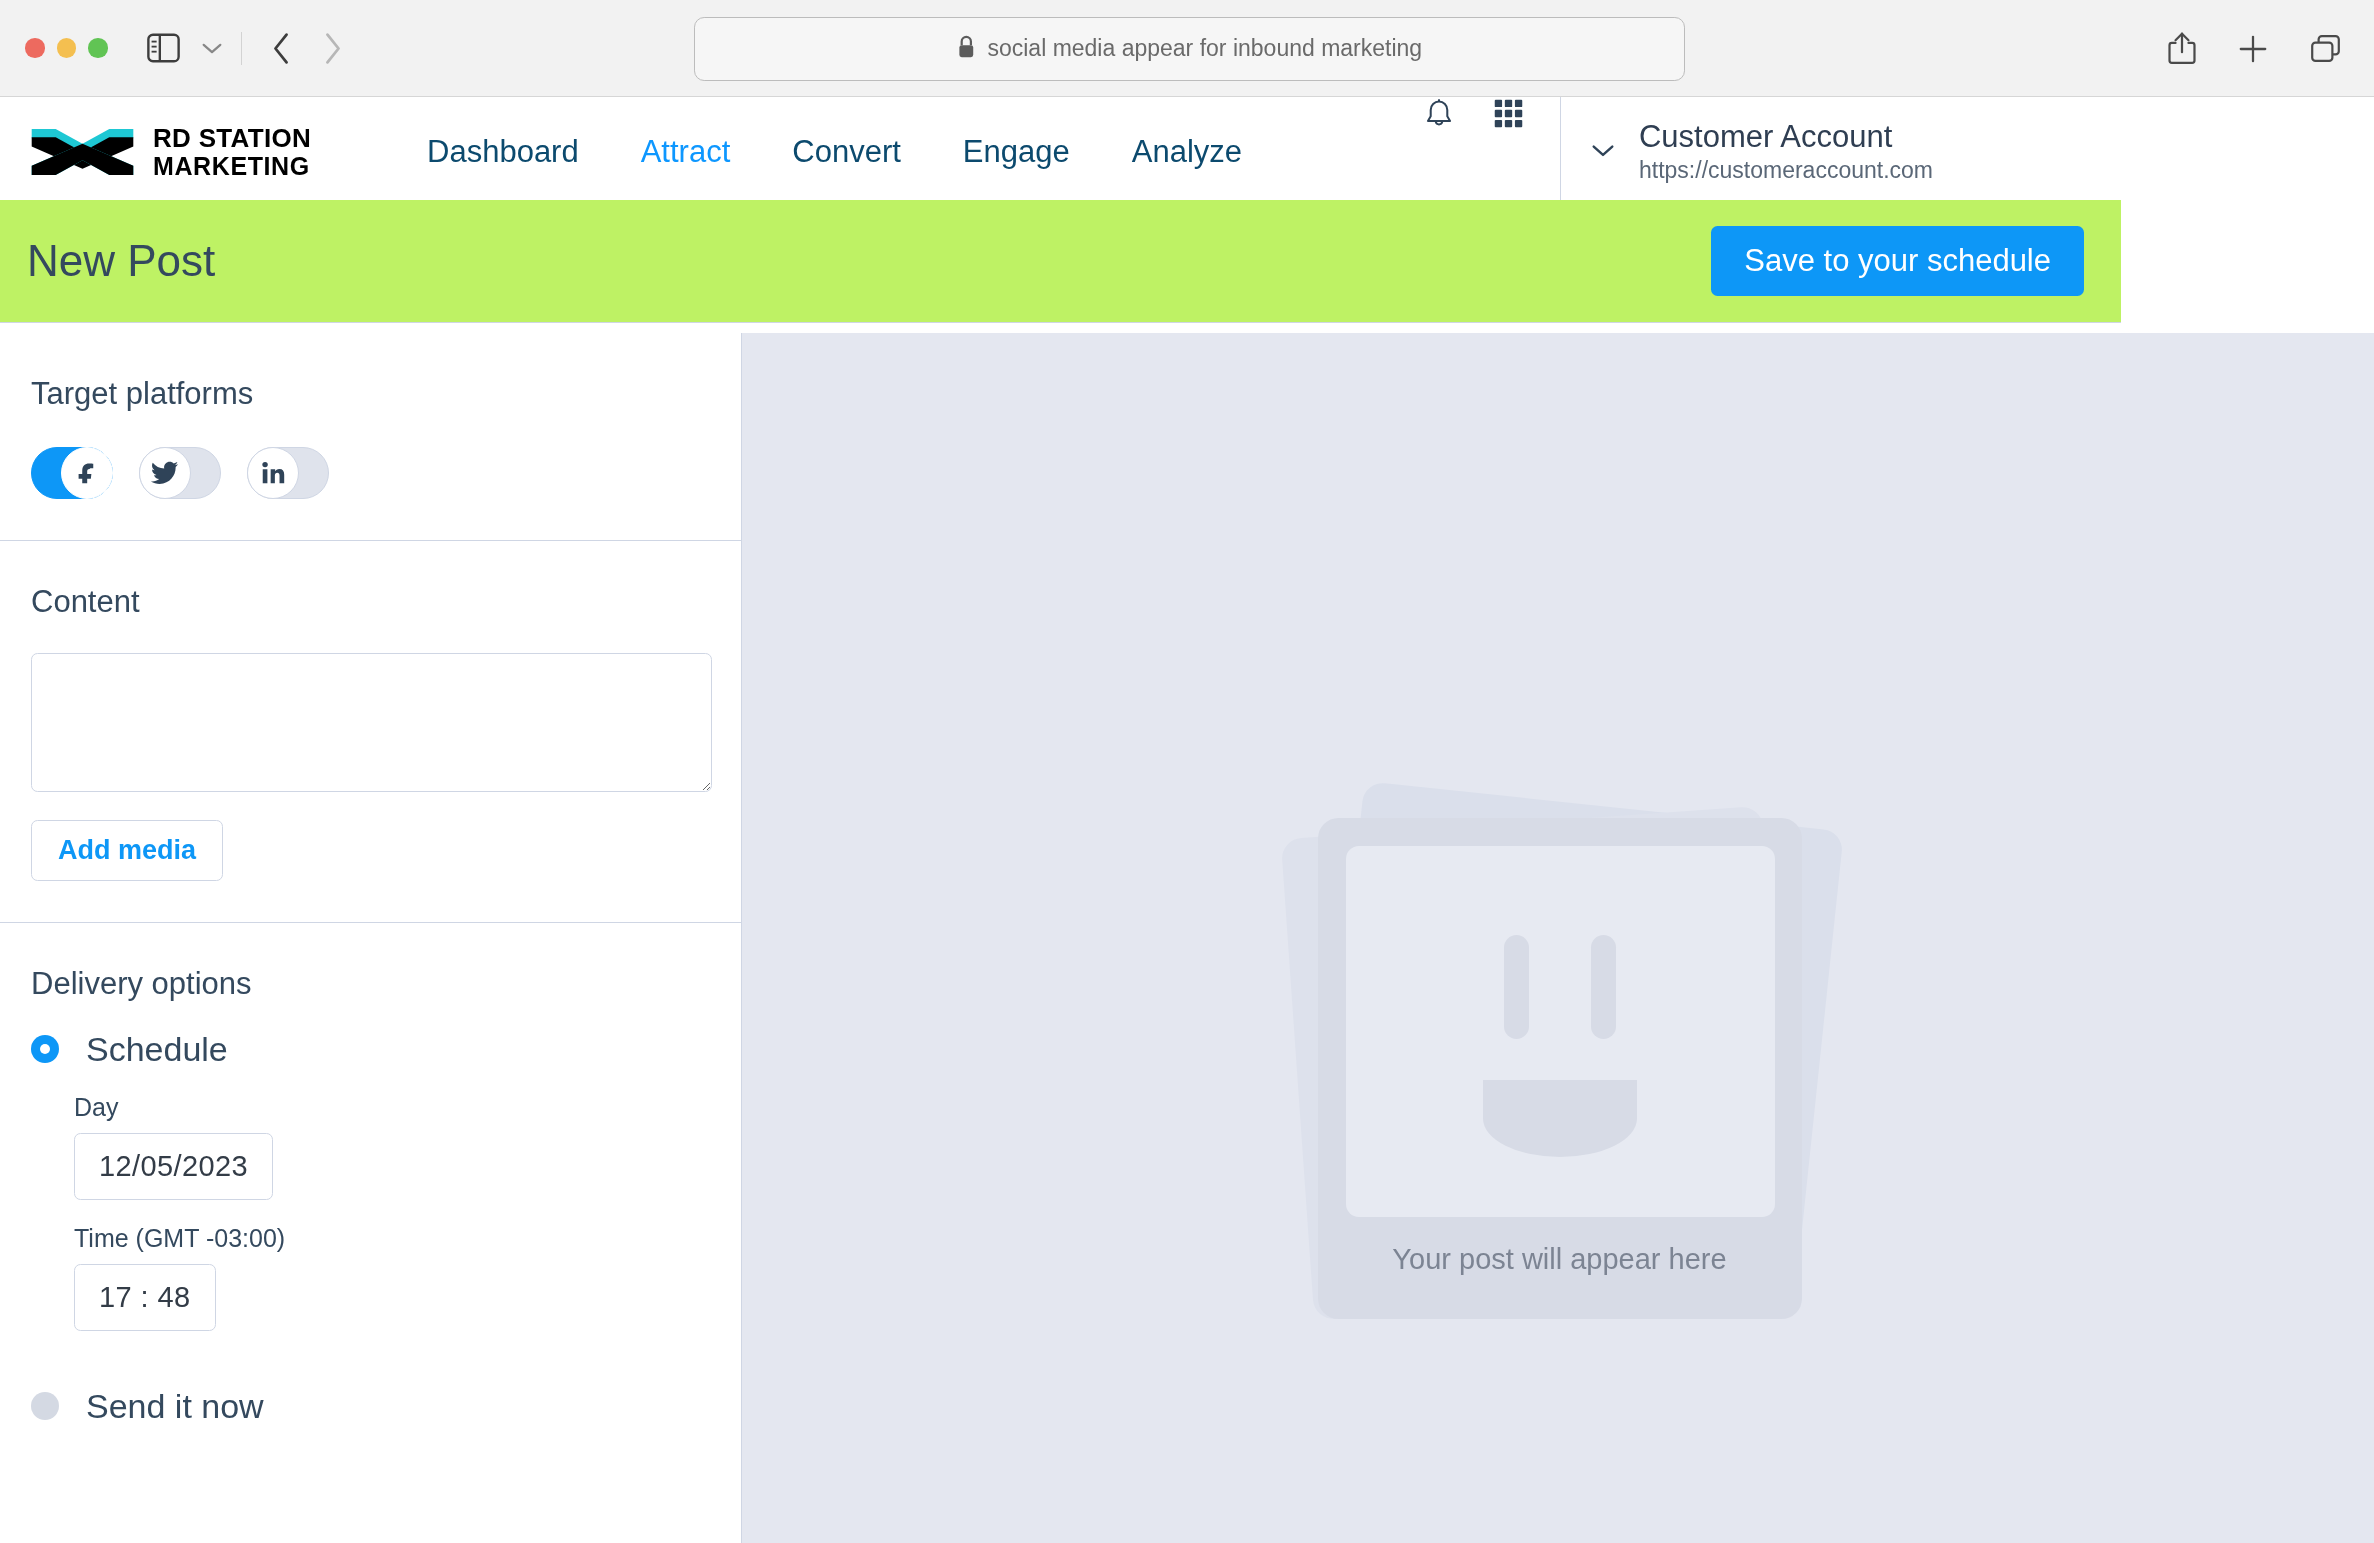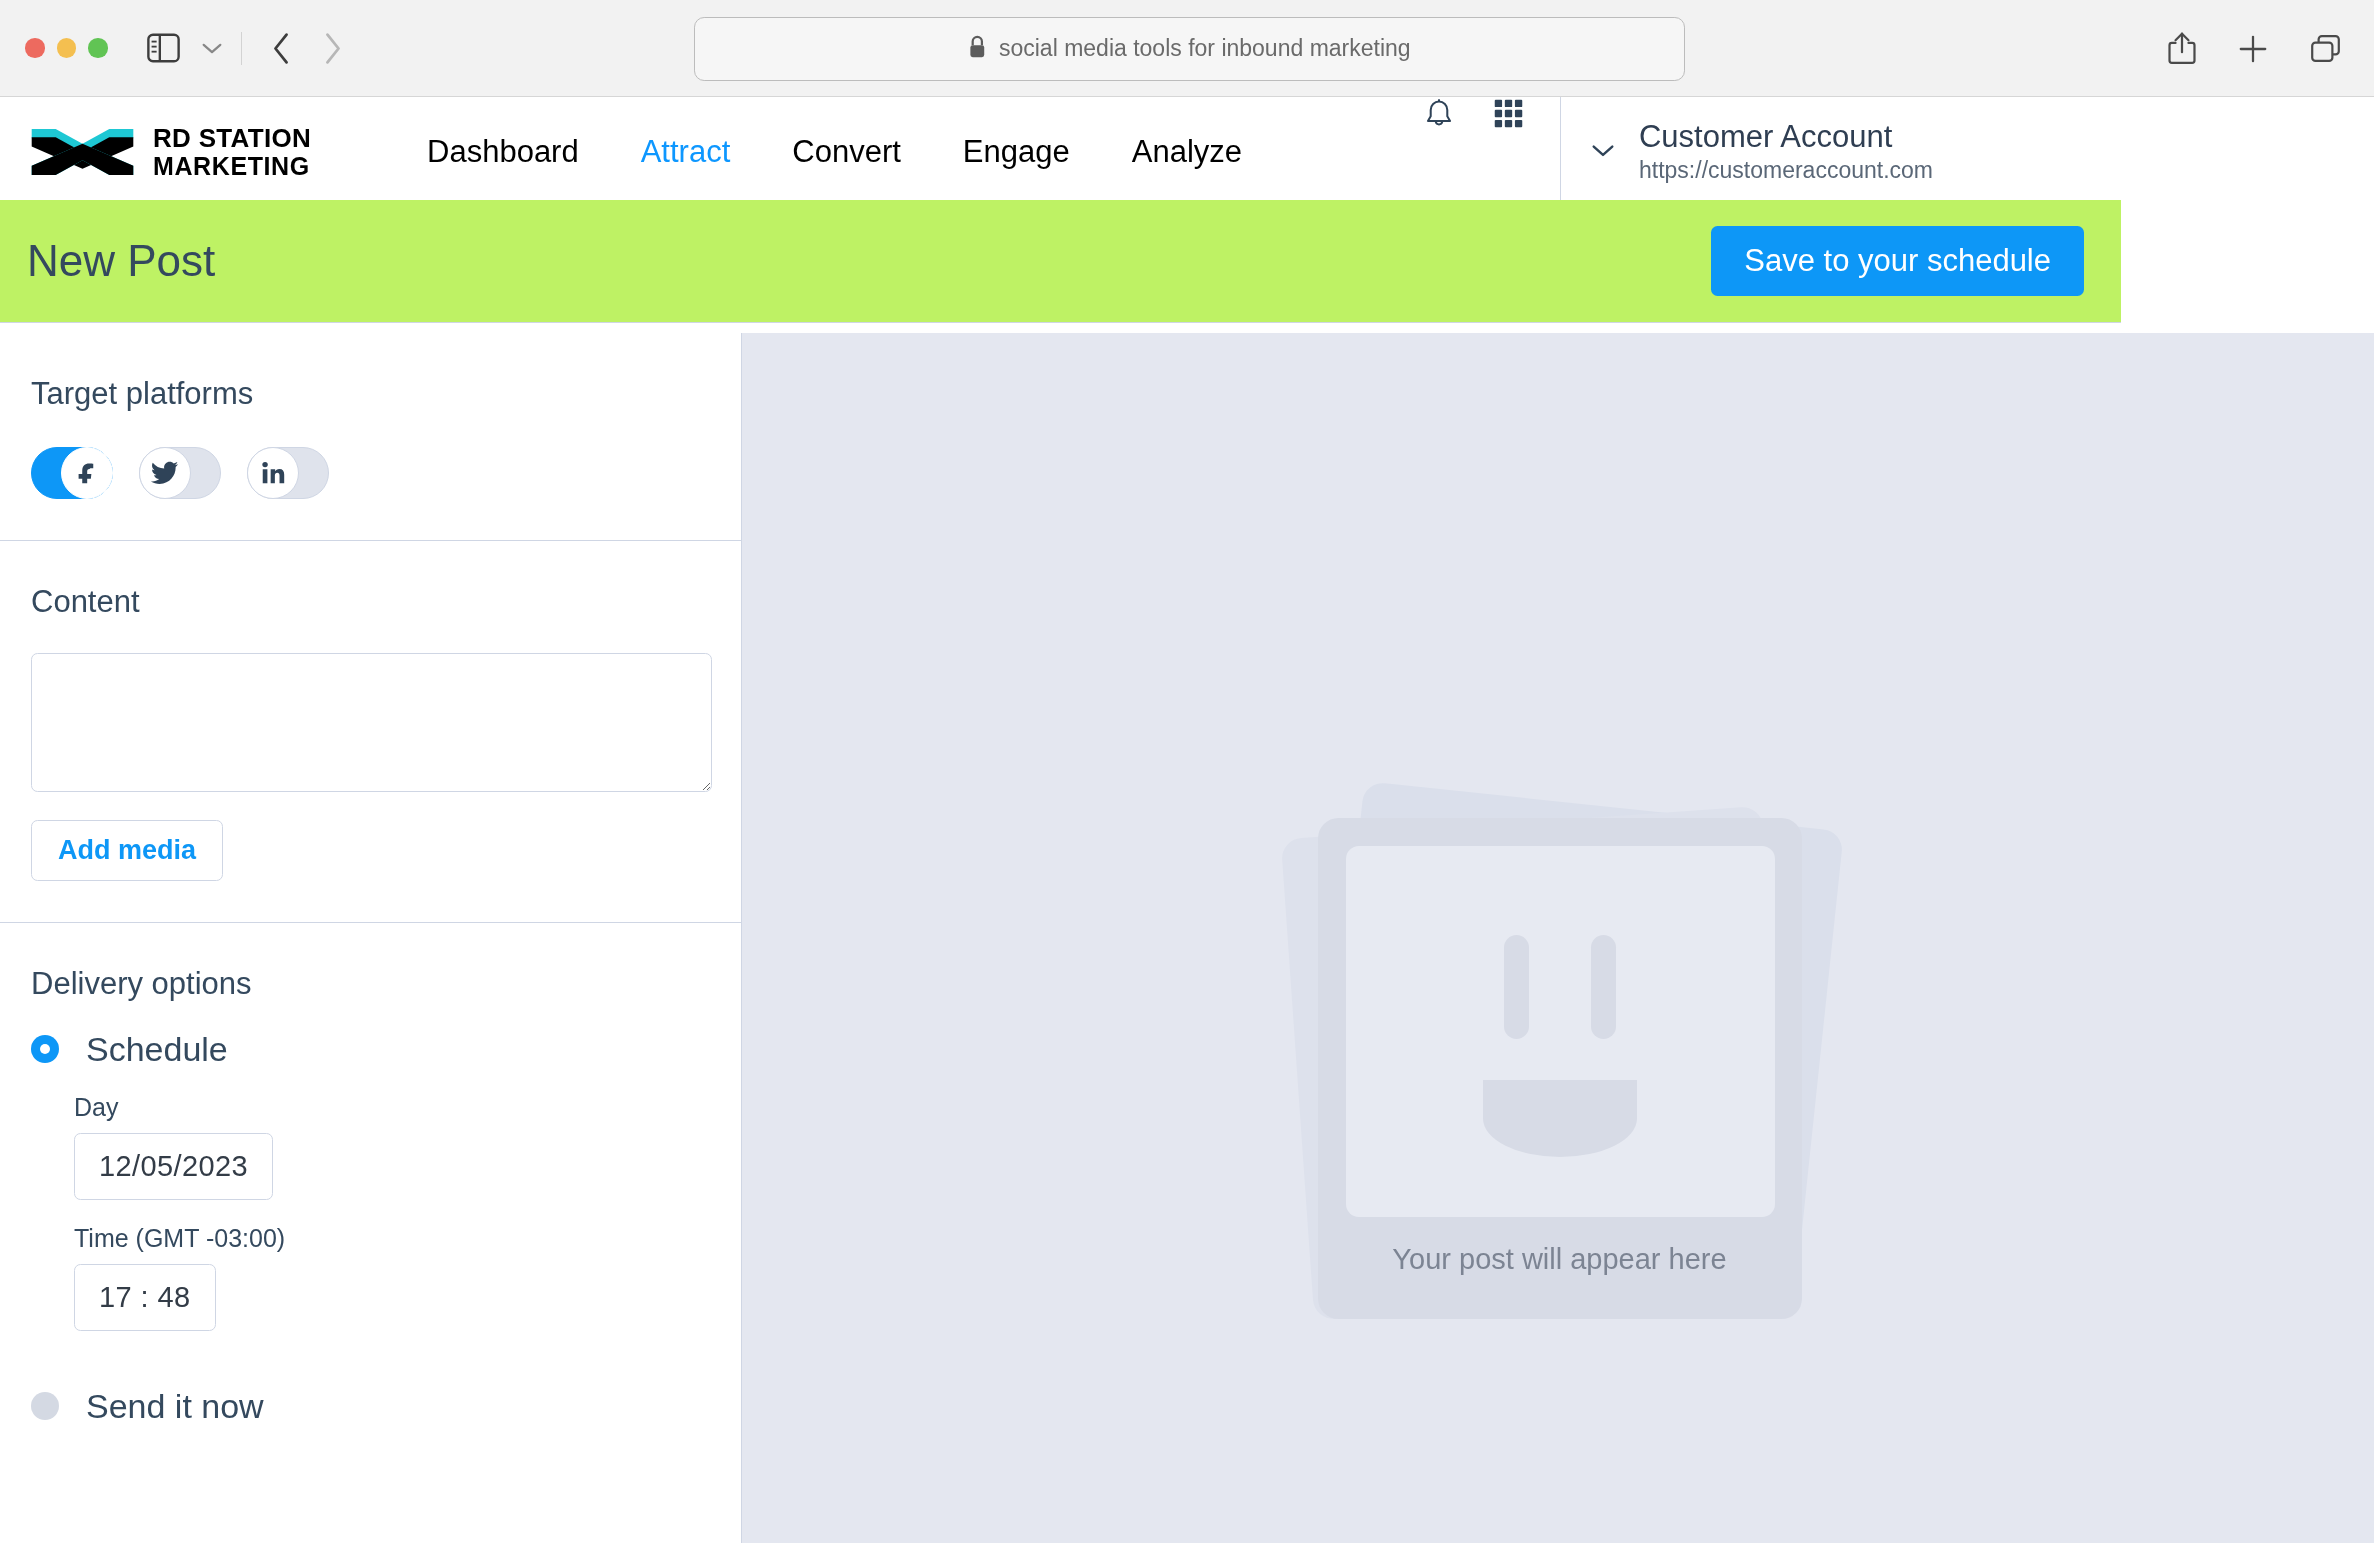--- a/index.html
+++ b/index.html
@@ -68,21 +68,21 @@
     white-space: nowrap;
   }
   .logo-line1 .rd { font-weight: 900; }
   .logo-line2 {
     font-size: 25px; font-weight: bold; letter-spacing: 0.6px; color: #000;
     margin-top: 3.7px;
   }
 
   .mainnav { display: flex; align-items: center; margin-left: 85px; gap: 0; }
   .mainnav a {
-    font-size: 31px; color: #000000; text-decoration: none;
+    font-size: 31px; color: #0c4a6e; text-decoration: none;
     padding: 0 31px; white-space: nowrap;
   }
   .mainnav a.active { color: #0d97ff; }
 
   .header-right {
     position: absolute; right: 0; top: 0; height: 110px;
     display: flex; align-items: flex-start;
   }
   .icon-btn { display: flex; align-items: center; justify-content: center; }
   .bell-btn { margin-right: 37px; }
@@ -305,21 +305,21 @@
     </svg>
   </div>
 
   <div class="urlbar">
     <span>
       <svg width="18.6" height="24" viewBox="0 0 20 26">
         <path d="M5 11 V7 a5 5 0 0 1 10 0 v4" fill="none" stroke="#5c5c5c" stroke-width="2.4"></path>
         <rect x="2.5" y="11" width="15" height="13" rx="2.5" fill="#5c5c5c"></rect>
       </svg>
     </span>
-    <span class="urlbar-text">social media tools for inbound marketing</span>
+    <span class="urlbar-text">social media appear for inbound marketing</span>
   </div>
 
   <div class="chrome-right">
     <div class="chrome-btn">
       <svg width="32" height="37" viewBox="0 0 34 40">
         <path d="M10 14 H6 a2.5 2.5 0 0 0 -2.5 2.5 V33 a2.5 2.5 0 0 0 2.5 2.5 H28 a2.5 2.5 0 0 0 2.5 -2.5 V16.5 A2.5 2.5 0 0 0 28 14 H24" fill="none" stroke="#4a4a4a" stroke-width="2.4" stroke-linecap="round"></path>
         <line x1="17" y1="4" x2="17" y2="24" stroke="#4a4a4a" stroke-width="2.4" stroke-linecap="round"></line>
         <polyline points="10,11 17,4 24,11" fill="none" stroke="#4a4a4a" stroke-width="2.4" stroke-linecap="round" stroke-linejoin="round"></polyline>
       </svg>
     </div>

